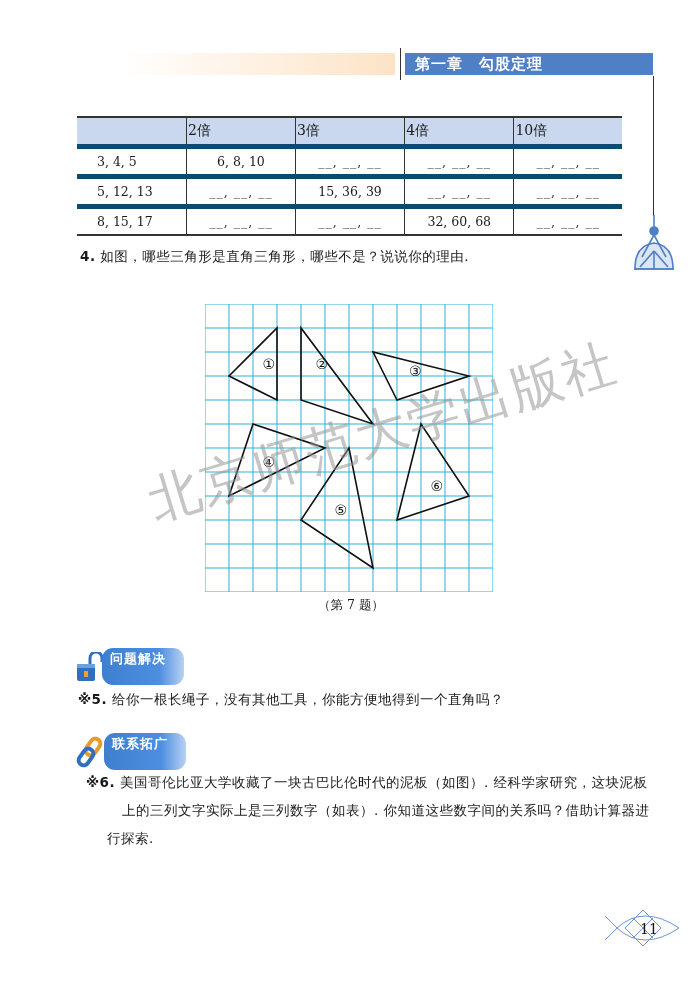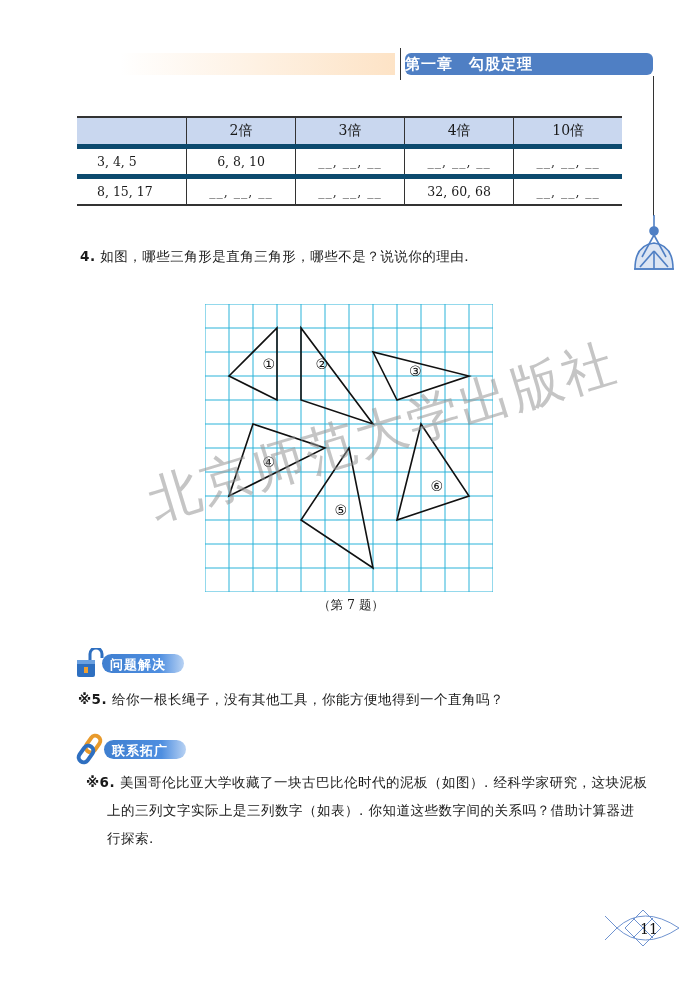--- a/index.html
+++ b/index.html
@@ -5,29 +5,29 @@
   html, body { margin:0; padding:0; background:#ffffff; }
   body { width:699px; height:986px; position:relative; overflow:hidden;
          font-family: "DejaVu Serif", "Liberation Serif", serif; color:#1a1a1a; }
 
   
   .hdr-fade { position:absolute; left:120px; top:53px; width:275px; height:22px;
               background:linear-gradient(to right, rgba(253,232,205,0) 0%, #fde3c6 100%); }
   .hdr-vline { position:absolute; left:400px; top:48px; width:1px; height:32px; background:#333; }
   .hdr-bar { position:absolute; left:405px; top:53px; width:248px; height:22px; background:#4f7fc4;
              color:#fff; font-family:"DejaVu Sans", sans-serif; font-weight:bold; font-size:15px;
-             line-height:22px; box-sizing:border-box; letter-spacing:1px;border-radius:6px; }
+             line-height:22px; padding-left:10px; box-sizing:border-box; letter-spacing:1px; }
   .side-vline { position:absolute; left:653px; top:76px; width:1px; height:140px; background:#333; }
   .tower { position:absolute; left:632px; top:215px; width:44px; height:56px; }
 
   
   table.tri { position:absolute; left:77px; top:116px; width:545px; border-collapse:collapse;
               font-size:12.5px; font-family:"DejaVu Serif", serif; }
   table.tri th { background:#c9d7ef; font-weight:normal; font-size:14px; height:24px;
-                 border-left:1px solid #333; text-align:center; }
+                 border-left:1px solid #333; text-align:left; }
   table.tri th:first-child { border-left:none; }
   table.tri td { height:23px; border-top:5px solid #0c4a6e; border-left:1px solid #333; text-align:center; }
   table.tri td:first-child { border-left:none; text-align:left; padding-left:20px; width:88px; }
   table.tri { border-top:2px solid #333; border-bottom:2px solid #333; }
   table.tri td.blank { color:#333; letter-spacing:1px;margin-top:32px; }
 
   .q { position:absolute; font-size:13.5px; line-height:28px; letter-spacing:0.5px; }
   .qnum { font-family:"DejaVu Sans", sans-serif; font-weight:bold; }
 
   
@@ -35,21 +35,21 @@
   .caption { position:absolute; left:318px; top:597px; font-size:12.5px; }
 
   .watermark { position:absolute; left:140px; top:470px; font-size:52px; color:rgba(150,150,150,0.55);
                transform:rotate(-17deg); transform-origin:left top; letter-spacing:2px;
                font-family:"DejaVu Serif", serif; white-space:nowrap; pointer-events:none; }
 
   
   .badge { position:absolute; display:flex; align-items:center; }
   .badge .pill { background:linear-gradient(to right,#3f7fd0 0%, #4e8ee0 70%, #b8d2f3 100%);
                  color:#fff; font-family:"DejaVu Sans", sans-serif; font-weight:bold; font-size:13px;
-                 height:19px; line-height:22px; padding:0 18px 0 8px; border-radius:11px;
+                 height:37px; line-height:22px; padding:0 18px 0 8px; border-radius:11px;
                  margin-left:-2px; letter-spacing:1px; }
 
   .pagefish { position:absolute; left:603px; top:908px; width:78px; height:40px; }
 </style>
 </head>
 <body>
 
 <div class="hdr-fade"></div>
 <div class="hdr-vline"></div>
 <div class="hdr-bar">第一章　勾股定理</div>
@@ -76,20 +76,27 @@
       <th>3倍</th>
       <th>4倍</th>
       <th>10倍</th>
     </tr>
   </thead>
   <tbody>
     <tr>
       <td>3, 4, 5</td>
       <td>6, 8, 10</td>
       <td class="blank">__, __, __</td>
+      <td class="blank">__, __, __</td>
+      <td class="blank">__, __, __</td>
+    </tr>
+    <tr>
+      <td>5, 12, 13</td>
+      <td class="blank">__, __, __</td>
+      <td>15, 36, 39</td>
       <td class="blank">__, __, __</td>
       <td class="blank">__, __, __</td>
     </tr>
     <tr>
       <td>8, 15, 17</td>
       <td class="blank">__, __, __</td>
       <td class="blank">__, __, __</td>
       <td>32, 60, 68</td>
       <td class="blank">__, __, __</td>
     </tr>
@@ -165,21 +172,21 @@
     <rect x="12" y="2" width="10" height="18" rx="5" transform="rotate(35 17 11)" fill="none" stroke="#e89a2c" stroke-width="4"></rect>
     <rect x="5" y="12" width="10" height="18" rx="5" transform="rotate(35 10 21)" fill="none" stroke="#2e6fc0" stroke-width="4"></rect>
   </svg>
   <span class="pill">联系拓广</span>
 </div>
 
 <div class="q" style="left:78px; top:768px;margin-left:8px;">
   <span class="qnum">※6.</span>
   <span>美国哥伦比亚大学收藏了一块古巴比伦时代的泥板（如图）. 经科学家研究，这块泥板</span>
 </div>
-<div class="q" style="left:107px; top:796px;">上的三列文字实际上是三列数字（如表）. 你知道这些数字间的关系吗？借助计算器进</div>
+<div class="q" style="left:122px; top:796px;">上的三列文字实际上是三列数字（如表）. 你知道这些数字间的关系吗？借助计算器进</div>
 <div class="q" style="left:107px; top:824px;">行探索.</div>
 
 <svg class="pagefish" viewBox="0 0 78 40">
   <g fill="none" stroke="#6f93d0" stroke-width="1">
     <path d="M2 8 L14 20 L2 32"></path>
     <path d="M14 20 Q40 -4 76 20 Q40 44 14 20 Z"></path>
     <path d="M40 2 L58 20 L40 38 L22 20 Z"></path>
     <line x1="30" y1="10" x2="50" y2="30"></line>
       <line x1="50" y1="10" x2="30" y2="30"></line>
   </g>

